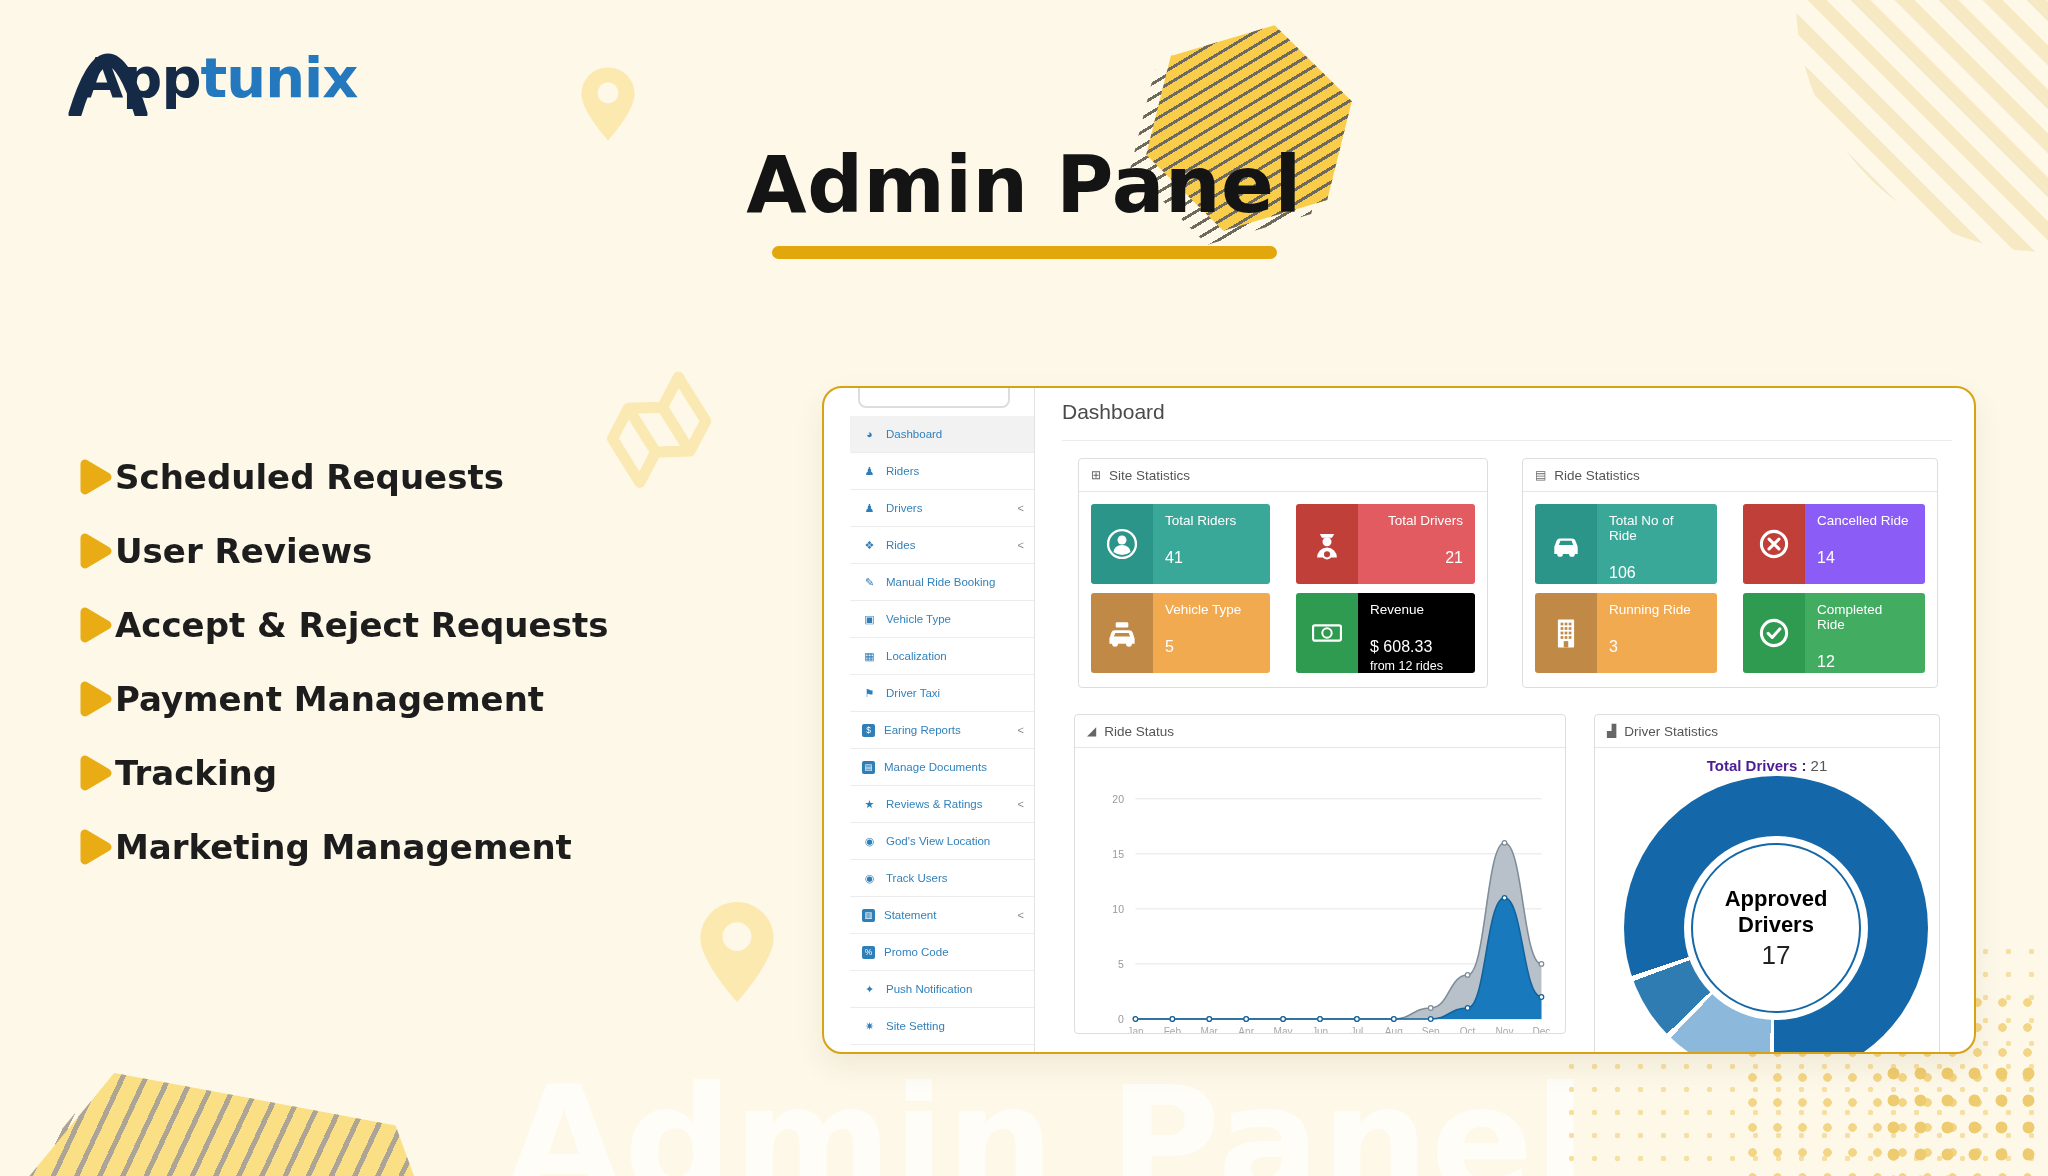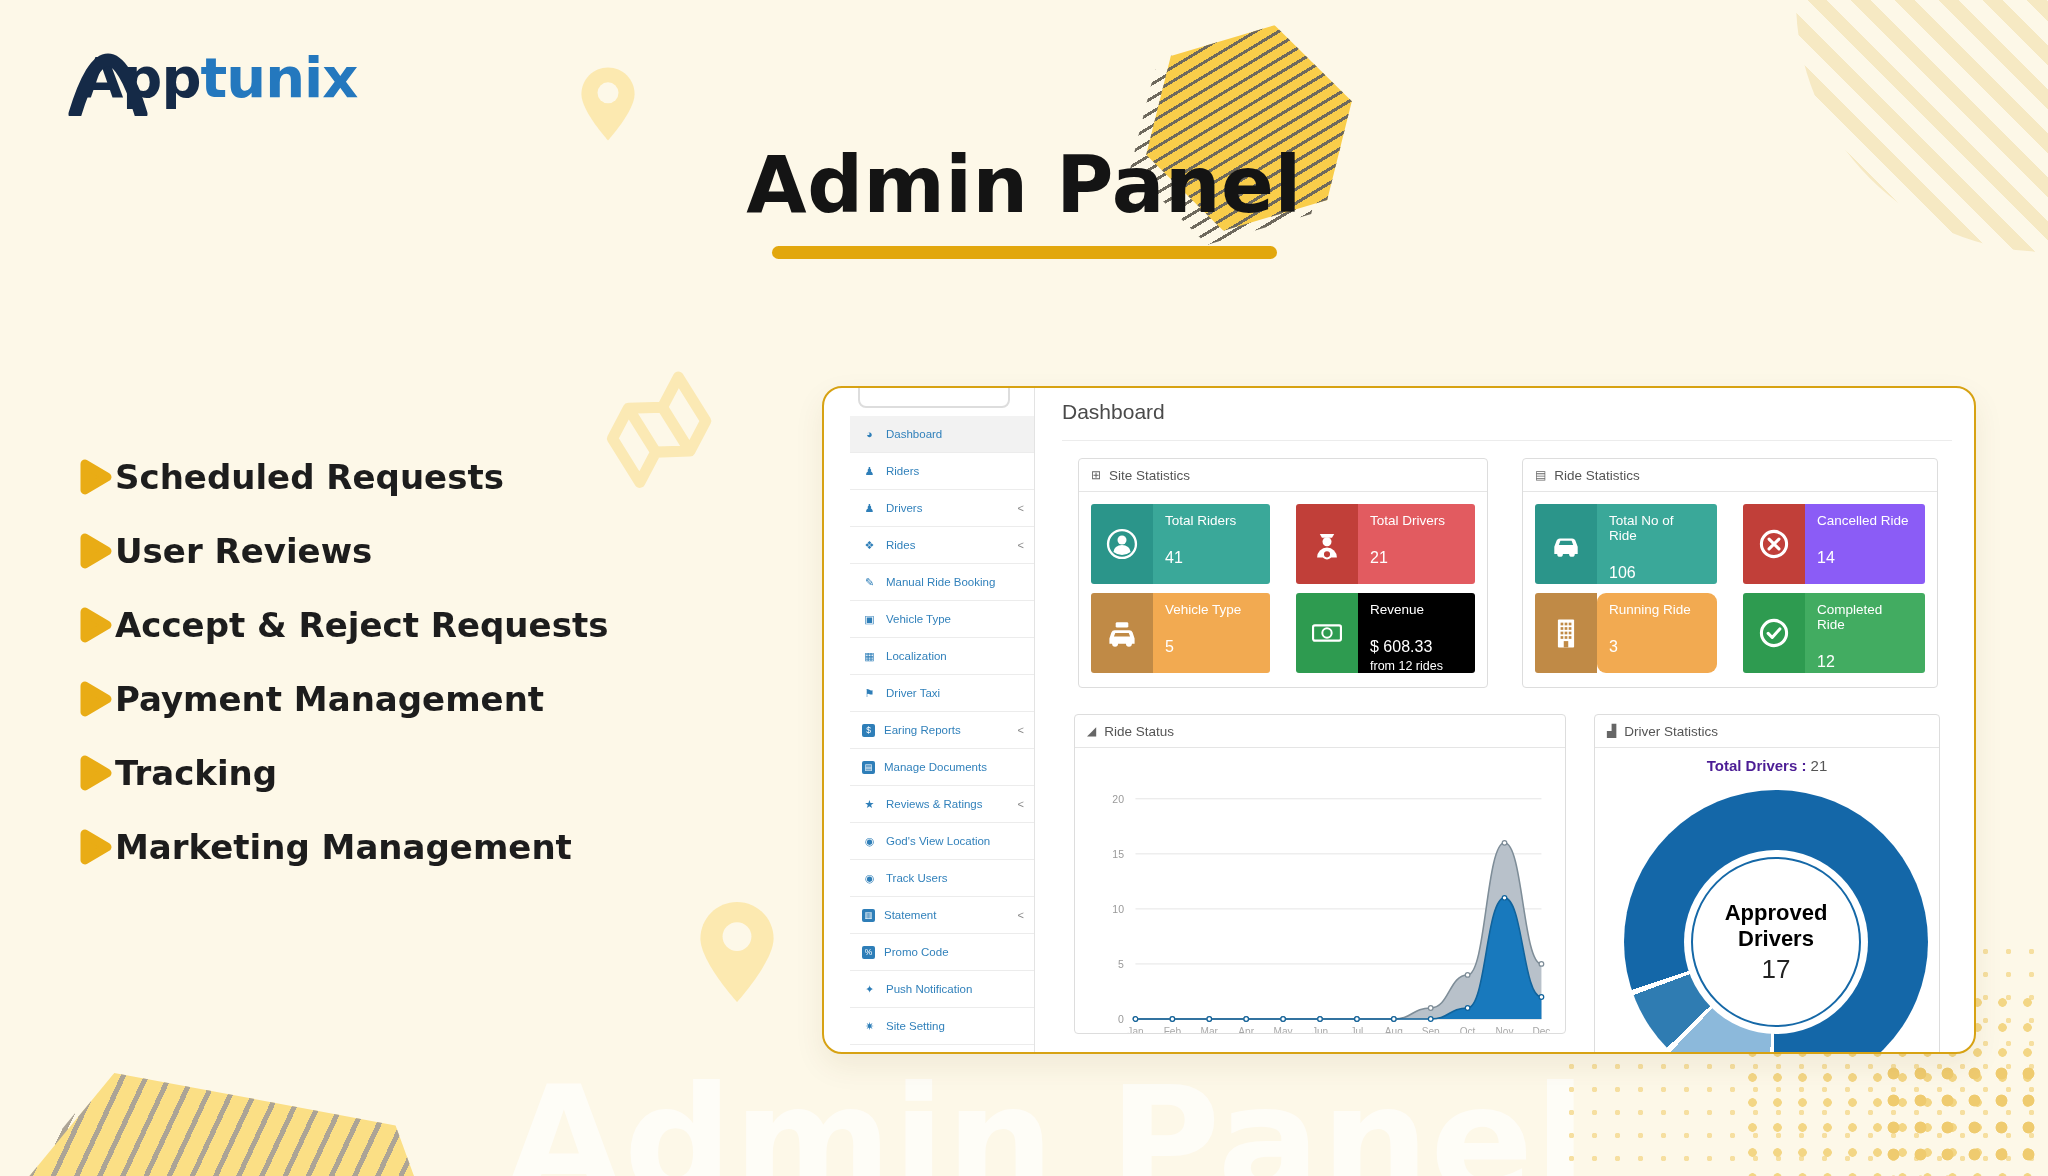--- a/index.html
+++ b/index.html
@@ -89,21 +89,21 @@
   .stat-label{font-size:13.5px;}
   .stat-value{font-size:16px;margin-top:21px;}
   .stat-sub{font-size:12.5px;margin-top:3px;}
 
   .box-chart{left:250px;top:326px;width:492px;height:320px;overflow:hidden;}
   #ride-chart{position:absolute;left:26px;top:74px;}
 
   .box-driver{left:770px;top:326px;width:346px;height:360px;overflow:hidden;}
   .driver-total{position:absolute;left:0;top:42px;width:100%;text-align:center;font-size:15px;color:#555;}
   .driver-total b{color:#4c1d95;}
-  .donut{position:absolute;left:29px;top:75px;width:304px;height:304px;border-radius:50%;}
+  .donut{position:absolute;left:29px;top:61px;width:304px;height:304px;border-radius:50%;}
   .donut-hole{position:absolute;inset:60px;border-radius:50%;background:#fff;}
   .donut-ring{position:absolute;inset:67px;border-radius:50%;border:2px solid #1568A7;}
   .donut-center{position:absolute;inset:60px;display:flex;flex-direction:column;align-items:center;
      justify-content:center;text-align:center;}
   .donut-label{font-size:22px;font-weight:700;color:#000;}
   .donut-value{font-size:26px;color:#222;margin-top:2px;}
 </style>
 </head>
 <body>
 
@@ -324,21 +324,21 @@
 
         <div class="stat-card">
           <div class="stat-icon" style="background: rgb(193, 63, 57); color: rgb(193, 63, 57);">
             <svg viewBox="0 0 40 40">
               <path d="M12 9h16l-2.4 4H14.4z" fill="#fff"></path>
               <circle cx="20" cy="17.5" r="5" fill="#fff"></circle>
               <path d="M9 35a11 11 0 0 1 22 0z" fill="#fff"></path>
               <circle cx="20" cy="31.5" r="4.5" fill="currentColor" stroke="#fff" stroke-width="2.2"></circle>
             </svg>
           </div>
-          <div class="stat-body" style="background: rgb(226, 91, 96);">
+          <div class="stat-body" style="background: rgb(226, 91, 96); text-align: right;">
             <div class="stat-label">Total Drivers</div>
             <div class="stat-value">21</div>
 
           </div>
         </div>
 
         <div class="stat-card">
           <div class="stat-icon" style="background: rgb(192, 138, 70); color: rgb(192, 138, 70);">
             <svg viewBox="0 0 40 40">
               <rect x="13" y="8" width="14" height="6" rx="1.5" fill="#fff"></rect>
@@ -418,21 +418,21 @@
                 <rect x="14" y="18.5" width="3" height="3"></rect>
                 <rect x="18.5" y="18.5" width="3" height="3"></rect>
                 <rect x="23" y="18.5" width="3" height="3"></rect>
                 <rect x="14" y="23.5" width="3" height="3"></rect>
                 <rect x="18.5" y="23.5" width="3" height="3"></rect>
                 <rect x="23" y="23.5" width="3" height="3"></rect>
                 <rect x="17.5" y="29" width="5" height="7"></rect>
               </g>
             </svg>
           </div>
-          <div class="stat-body" style="background: rgb(242, 170, 81); border-radius: 9px;">
+          <div class="stat-body" style="background: rgb(242, 170, 81);">
             <div class="stat-label">Running Ride</div>
             <div class="stat-value">3</div>
 
           </div>
         </div>
 
         <div class="stat-card">
           <div class="stat-icon" style="background: rgb(46, 155, 80); color: rgb(46, 155, 80);">
             <svg viewBox="0 0 40 40">
               <circle cx="20" cy="20" r="14" fill="none" stroke="#fff" stroke-width="3.4"></circle>

